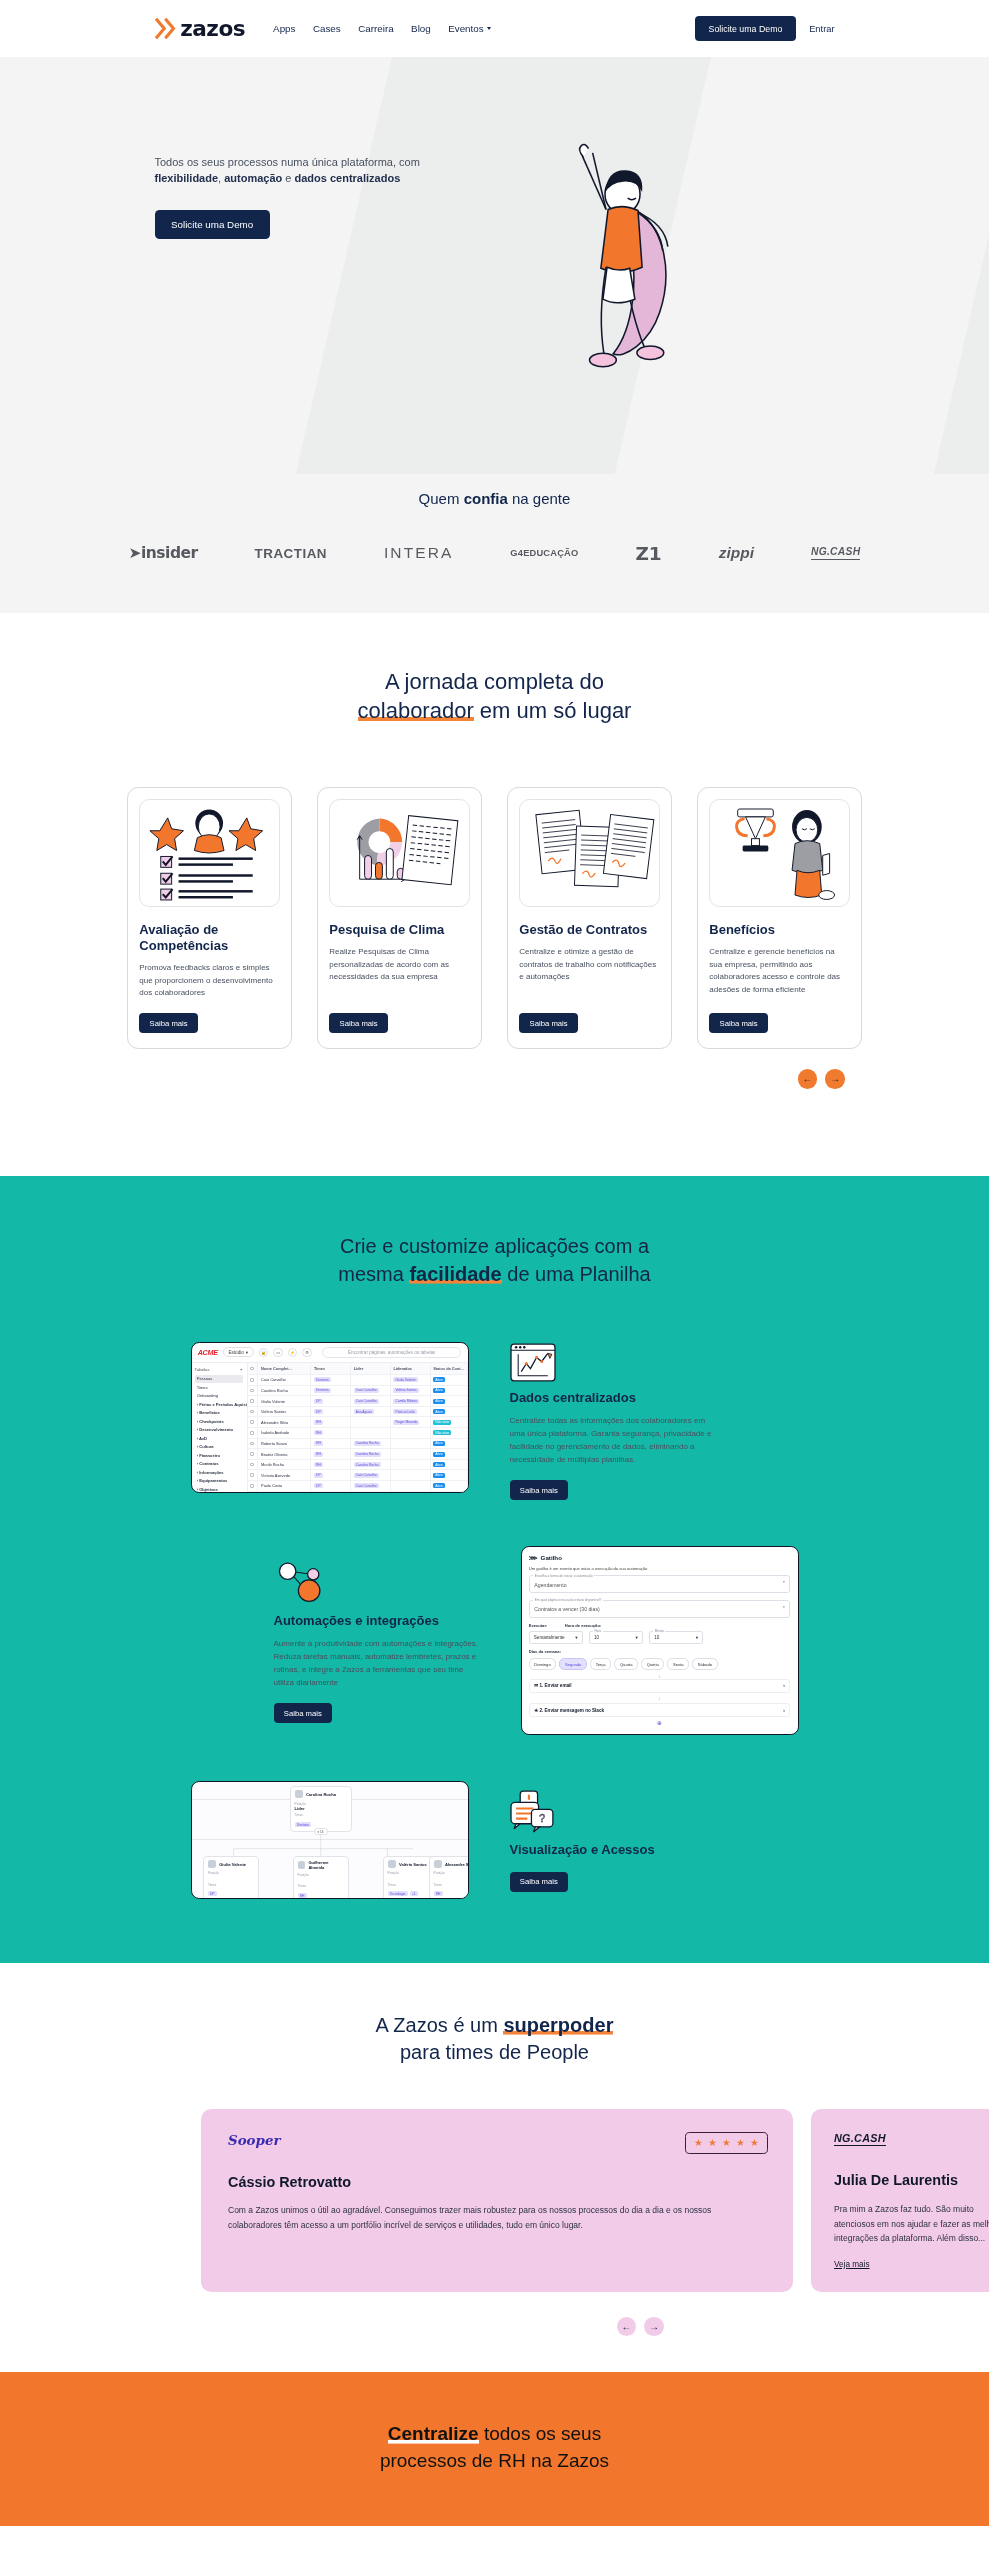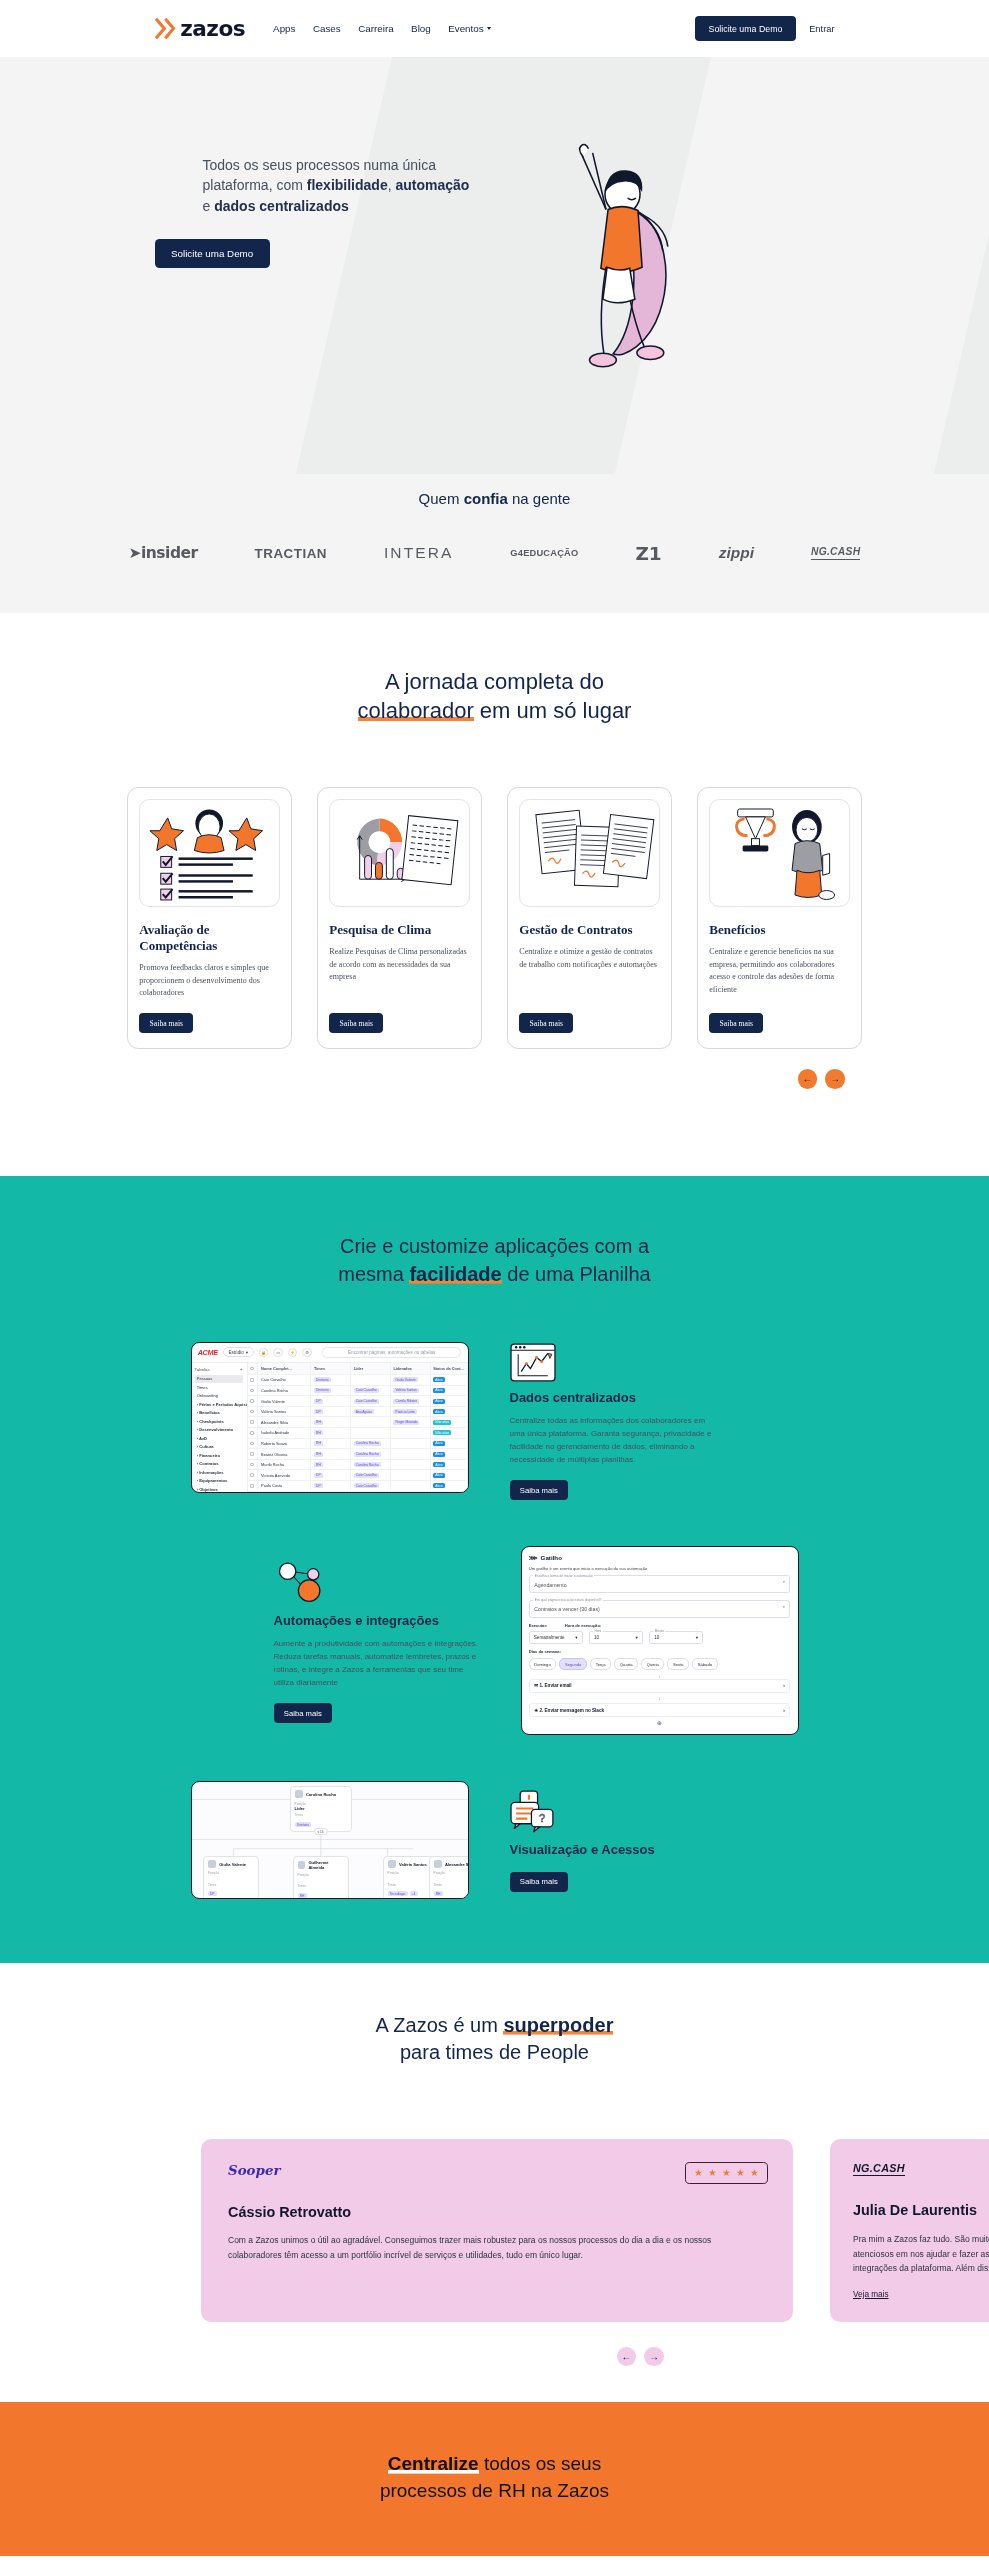--- a/index.html
+++ b/index.html
@@ -19,21 +19,21 @@
   .hd-right a{font-size:9.3px;color:#12254b;text-decoration:none;}
   .caret{width:0;height:0;border-left:2.6px solid transparent;border-right:2.6px solid transparent;border-top:3.1px solid #12254b;display:inline-block;}
   
   .hero{position:relative;background:#eceded;height:417px;overflow:hidden;}
   .hero-diag{position:absolute;left:0;top:0;width:392px;height:417px;background:#f4f4f5;transform:skewX(-13deg);transform-origin:top left;}
   .hero-diag2{position:absolute;left:711px;top:0;width:319px;height:417px;background:#f4f4f5;transform:skewX(-13deg);transform-origin:top left;}
   .hero-inner{position:relative;width:680px;margin:0 auto;display:flex;padding-top:75px;}
   .hero-left{width:330px;}
   h1.hero-title{font-size:33px;line-height:1.18;font-weight:400;color:#12254b;letter-spacing:-0.3px;}
   h1.hero-title b{font-weight:700;background-image:linear-gradient(#f4843a,#f4843a);background-size:100% 5.2px;background-position:0 88%;background-repeat:no-repeat;}
-  .hero-sub{margin-top:23px;font-size:14px;line-height:1.45;color:#47505f;max-width:278px;margin-left:48px;}
+  .hero-sub{margin-top:23px;font-size:11px;line-height:1.45;color:#47505f;max-width:278px;}
   .hero-sub b{color:#22304d;font-weight:700;}
   .hero-cta{margin-top:23px;background:#12254b;color:#fff;border:none;border-radius:4.6px;padding:9.3px 16.5px;font-size:9.8px;cursor:pointer;font-family:inherit;}
   .hero-art{position:relative;margin-left:20.6px;width:289px;}
   
   .logos{background:#f4f4f5;padding:15.5px 0 49px;}
   .logos h2{text-align:center;font-size:15px;font-weight:400;color:#12254b;}
   .logos h2 b{font-weight:700;}
   .logo-row{width:732px;margin:36px auto 0;display:flex;align-items:center;justify-content:space-between;}
   .client-logo{color:#3b3f45;opacity:.85;}
   .cl-insider{font-size:15.5px;font-weight:700;letter-spacing:-0.5px;font-family:"DejaVu Sans",sans-serif;}
@@ -41,21 +41,21 @@
   .cl-intera{font-size:15.5px;font-weight:400;letter-spacing:2.1px;}
   .cl-g4{font-size:9.3px;font-weight:600;letter-spacing:0.2px;}
   .cl-z1{font-size:18.5px;font-weight:700;font-family:"DejaVu Sans",sans-serif;}
   .cl-zippi{font-size:15.5px;font-weight:700;font-style:italic;}
   .cl-ngcash{font-size:10.3px;font-weight:700;font-style:italic;letter-spacing:0.3px;border-bottom:1.5px double #3b3f45;padding-bottom:1.5px;}
   
   .journey{background:#fff;padding:54px 0 20.6px;}
   .journey h2{text-align:center;font-size:22px;line-height:1.32;font-weight:400;color:#12254b;}
   .journey h2 b{font-weight:400;background-image:linear-gradient(#f4843a,#f4843a);background-size:100% 4.1px;background-position:0 92%;background-repeat:no-repeat;}
   .journey p.lead{text-align:center;margin:21.6px auto 0;max-width:428px;font-size:10.8px;line-height:1.5;color:#47505f;}
-  .cards{width:783px;margin:62px auto 0;display:flex;gap:25px;justify-content:center;font-family:Liberation Serif, serif;}
+  .cards{width:783px;margin:62px auto 0;display:flex;gap:25px;justify-content:center;}
   .card{width:165px;border:0.5px solid #d6d8dc;border-radius:11.3px;padding:11.3px 11.3px 14.4px;background:#fff;display:flex;flex-direction:column;}
   .card-illu{height:108px;border-radius:10.3px;border:0.5px solid #e2e3e6;position:relative;overflow:hidden;background:#fff;}
   .card h3{margin-top:15.5px;font-size:13px;line-height:1.22;font-weight:700;color:#12254b;}
   .card p{margin-top:8.2px;font-size:8px;line-height:1.55;color:#47505f;flex:1;}
   .card .btn-sm{margin-top:13.4px;align-self:flex-start;background:#12254b;color:#fff;border:none;border-radius:4.1px;padding:5.7px 10.3px;font-size:7.7px;cursor:pointer;font-family:inherit;}
   .carousel-ctrls{width:783px;margin:20.6px auto 0;display:flex;justify-content:flex-end;gap:8.2px;padding-right:41px;}
   .circ{width:19.6px;height:19.6px;border-radius:50%;background:#f07a2e;border:none;color:#12182b;font-size:9.8px;cursor:pointer;display:flex;align-items:center;justify-content:center;line-height:1;}
   
   .features{background:#14b8a6;padding:57px 0 64px;margin-top:67px;}
   .features h2{text-align:center;font-size:20px;line-height:1.38;font-weight:400;color:#12254b;}
@@ -86,21 +86,21 @@
   .mk-td{padding:0 2.6px;overflow:hidden;white-space:nowrap;border-right:0.5px solid #f0f1f4;height:100%;display:flex;align-items:center;}
   .mk-cb{width:3.6px;height:3.6px;border:0.5px solid #b9bdc7;border-radius:1px;}
   .tag{border-radius:1.5px;padding:0.5px 2.1px;font-size:3.3px;}
   .tag.pp{background:#e3e0fb;color:#5b4ddb;}
   .tag.bl{background:#1b8ef2;color:#fff;}
   .tag.cy{background:#22c3d6;color:#fff;}
   
   .testi{background:#fff;padding:49px 0 36px;}
   .testi h2{text-align:center;font-size:20px;line-height:1.38;font-weight:400;color:#12254b;}
   .testi h2 b{font-weight:700;background-image:linear-gradient(#f4843a,#f4843a);background-size:100% 3.6px;background-position:0 94%;background-repeat:no-repeat;}
-  .testi-row{margin-top:72px;display:flex;gap:37px;padding-left:201px;overflow:hidden;}
+  .testi-row{margin-top:42px;display:flex;gap:18px;padding-left:201px;overflow:hidden;}
   .tcard{background:#f2cbe9;border-radius:10.3px;padding:23px 27px;min-width:592px;position:relative;}
   .tcard.small{min-width:222px;padding:23px 23px;}
   .tbrand{font-size:13.4px;color:#3a2ab0;font-style:italic;font-weight:700;font-family:"DejaVu Serif",serif;}
   .tbrand.ng{font-family:"Liberation Sans",sans-serif;color:#12182b;font-size:10.8px;letter-spacing:0.3px;border-bottom:1.5px double #12182b;display:inline-block;padding-bottom:1.5px;}
   .tcard h4{margin-top:26px;font-size:14.4px;font-weight:700;color:#12182b;white-space:nowrap;}
   .tcard p{margin-top:13.4px;font-size:8.5px;line-height:1.75;color:#2c3142;}
   .stars{position:absolute;right:25px;top:23px;border:0.5px solid #3a2030;border-radius:4.6px;padding:4.6px 8.2px;display:flex;gap:5.2px;color:#f07a2e;font-size:9.8px;}
   .veja{display:inline-block;margin-top:13.4px;font-size:8.2px;color:#12182b;text-decoration:underline;}
   .testi-ctrls{width:783px;margin:25px auto 0;display:flex;justify-content:flex-end;gap:8.2px;padding-right:222px;}
   .circ.lt{background:#f2cbe9;}

